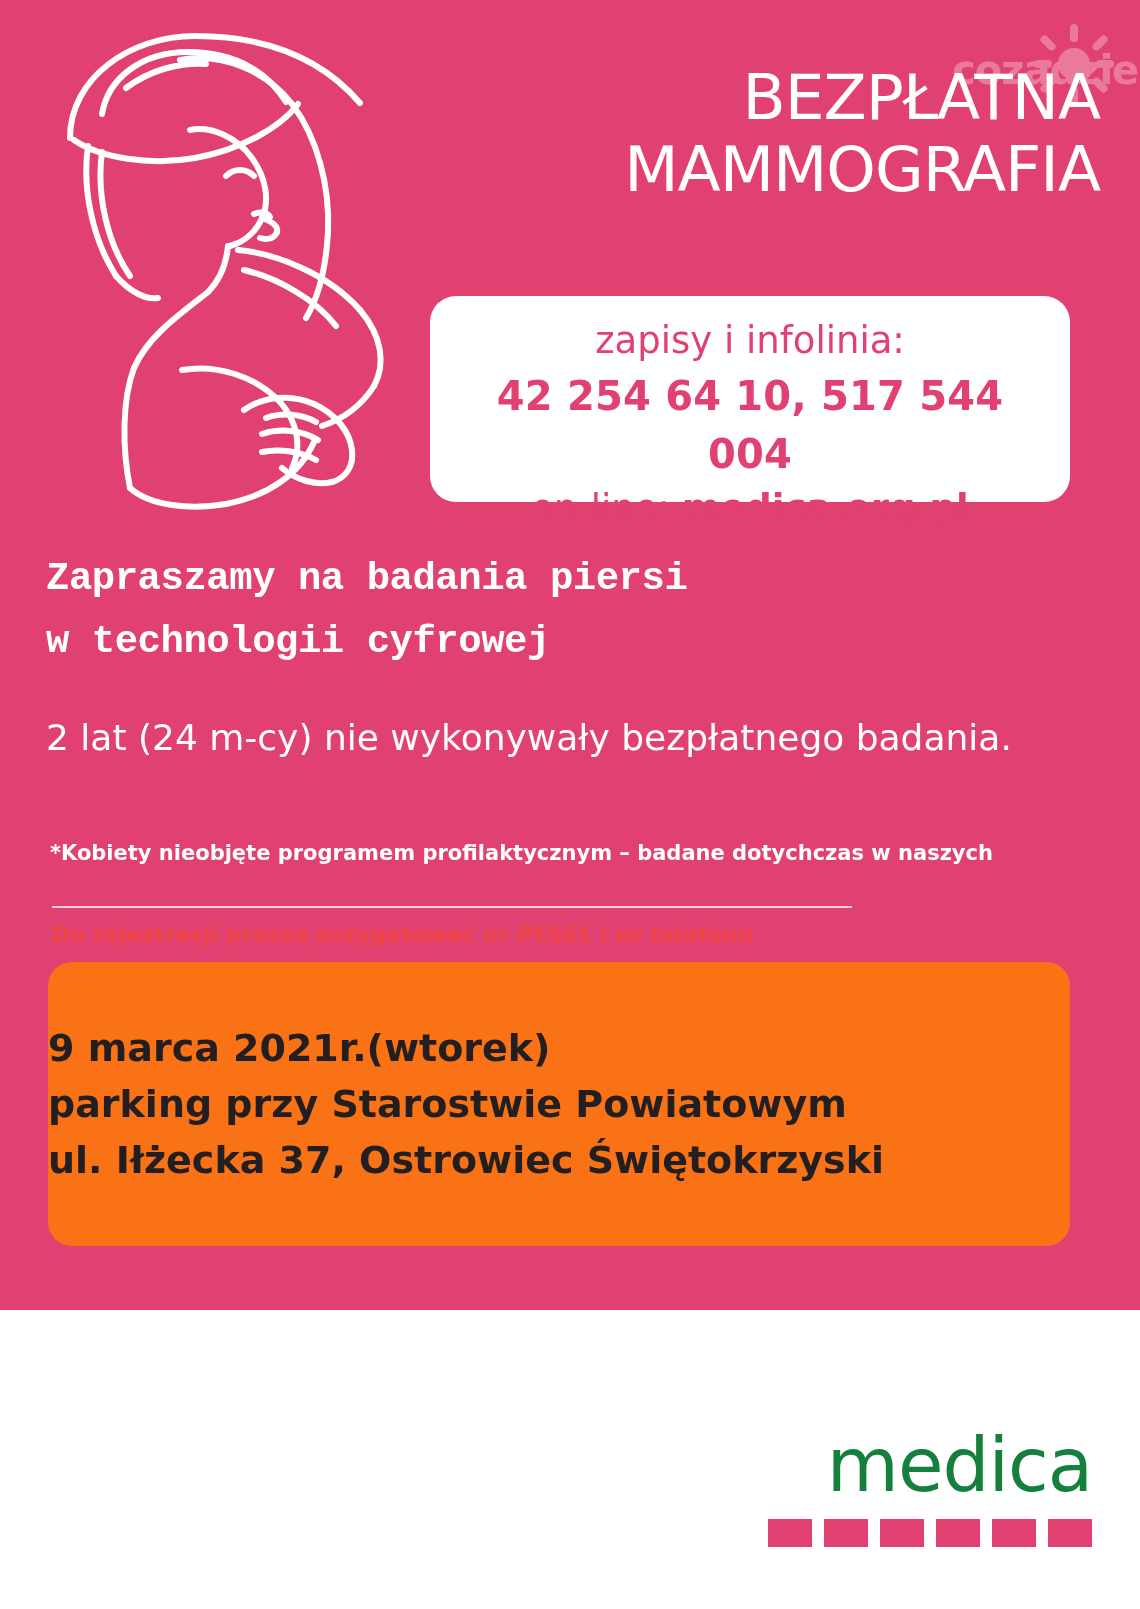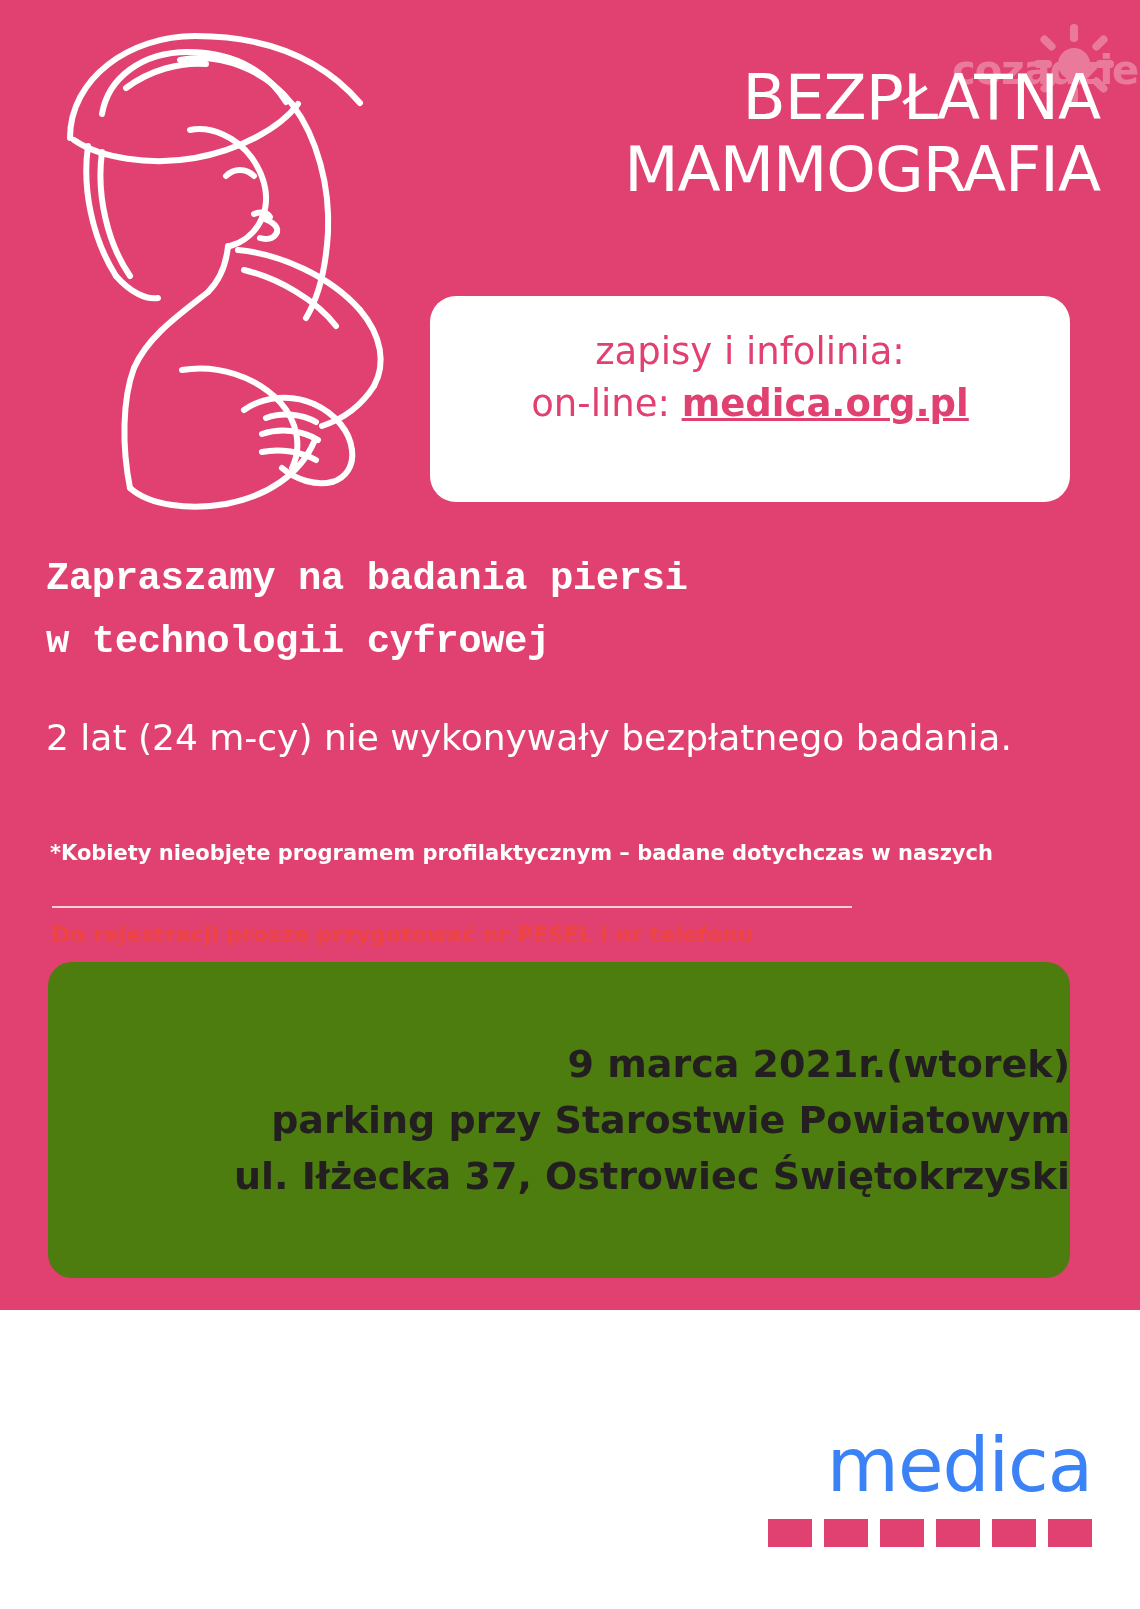--- a/index.html
+++ b/index.html
@@ -69,21 +69,21 @@
   .headline .l1 { display: block; }
   .headline .l2 { display: block; }
 
   
   .contact-box {
     position: absolute;
     left: 430px; top: 296px;
     width: 640px; height: 206px;
     background: #ffffff;
     border-radius: 26px;
-    padding: 30px 28px 0 28px;
+    padding: 19px 28px 0 28px;
     text-align: center;
   }
   .contact-label {
     color: #e14170;
     font-size: 37px;
     line-height: 52px;
     font-family: "DejaVu Sans", sans-serif;
   }
   .contact-phones {
     color: #e14170;
@@ -154,46 +154,46 @@
     font-family: "DejaVu Sans", sans-serif;
     font-weight: bold;
     font-size: 22px;
     line-height: 34px;
   }
 
   
   .event-box {
     position: absolute;
     left: 48px; top: 962px;
-    width: 1022px; height: 316px;
-    background: #4d7c0f;
+    width: 1022px; height: 284px;
+    background: #f97316;
     border-radius: 24px;
     display: flex;
     flex-direction: column;
-    align-items: flex-end;
+    align-items: flex-start;
     justify-content: center;
   }
   .event-line {
     color: #231f20;
     font-family: "DejaVu Sans", sans-serif;
     font-weight: bold;
     font-size: 38px;
     line-height: 56px;
     text-align: center;
   }
 
   
   .logo {
     position: absolute;
     right: 48px; bottom: 62px;
     width: 350px;
     text-align: right;
   }
   .logo-word {
-    color: #3b82f6;
+    color: #15803d;
     font-family: "DejaVu Sans", sans-serif;
     font-size: 74px;
     line-height: 76px;
     letter-spacing: -1px;
   }
   .logo-squares {
     margin-top: 16px;
     display: flex;
     justify-content: flex-end;
     gap: 12px;
@@ -276,20 +276,21 @@
     </g>
   </svg>
 
   <div class="headline">
     <span class="l1">BEZPŁATNA</span>
     <span class="l2">MAMMOGRAFIA</span>
   </div>
 
   <div class="contact-box">
     <div class="contact-label">zapisy i infolinia:</div>
+    <div class="contact-phones">42 254 64 10, 517 544 004</div>
     <div class="contact-online">
       <span>on-line: </span><b>medica.org.pl</b>
     </div>
   </div>
 
   <div class="invite">
     <span>Zapraszamy na badania piersi</span>
     <span>w technologii cyfrowej</span>
   </div>
 

